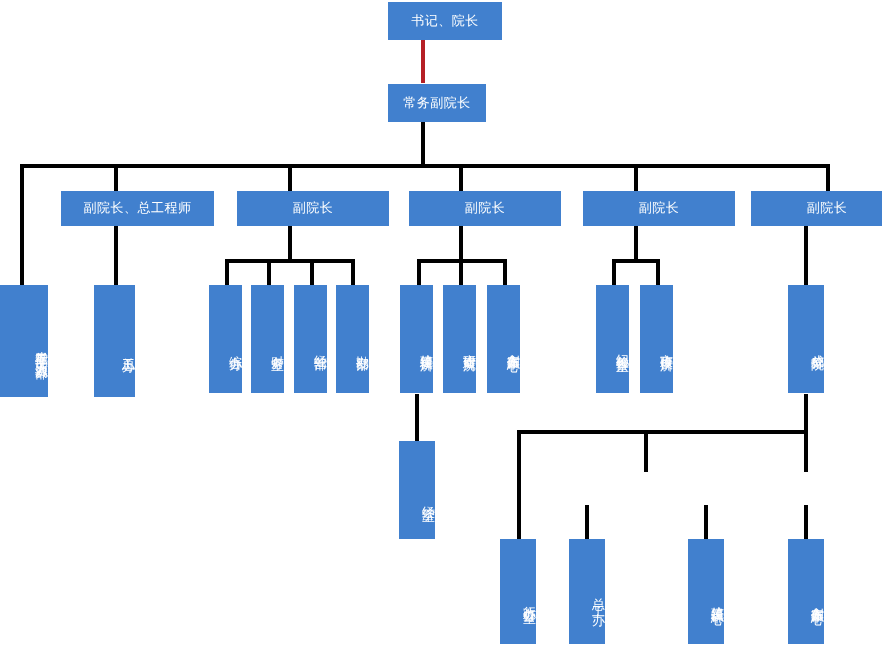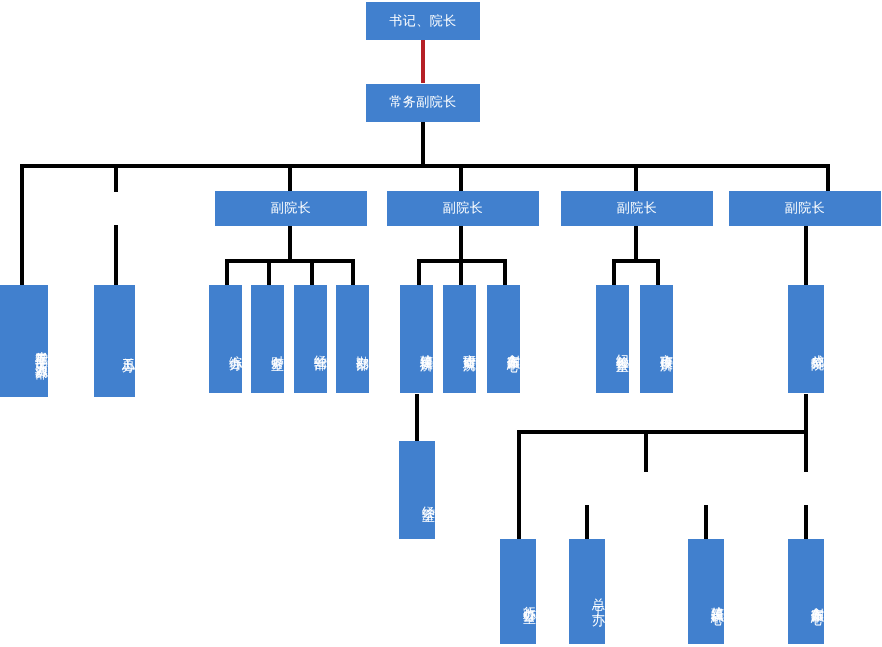--- a/index.html
+++ b/index.html
@@ -24,20 +24,21 @@
     display: flex;
     align-items: center;
     justify-content: center;
     text-align: center;
     z-index: 3;
     line-height: 1.12;
   }
   .node.horiz {
     font-size: 13px;
     letter-spacing: 0.5px;
+    margin-left: 22px;
   }
   .node.vert {
     writing-mode: vertical-rl;
     text-orientation: upright;
     font-size: 13px;
     letter-spacing: 1px;
     padding-top: 14px;
     align-items: flex-start;
     justify-content: center;
   }
@@ -115,24 +116,27 @@
   <div class="conn" style="left:804px; top:430px; width:4px; height:42px;"></div>
 
   <div class="conn" style="left:585px; top:505px; width:4px; height:35px;"></div>
   <div class="conn" style="left:704px; top:505px; width:4px; height:35px;"></div>
   <div class="conn" style="left:804px; top:505px; width:4px; height:35px;"></div>
 
   <div class="node horiz" style="left:366px; top:2px; width:114px; height:38px;">
     <span>书记、院长</span>
   </div>
 
-  <div class="node horiz" style="left:366px; top:84px; width:114px; height:38px;font-family:Liberation Mono, monospace;">
+  <div class="node horiz" style="left:366px; top:84px; width:98px; height:38px;">
     <span>常务副院长</span>
   </div>
 
+  <div class="node horiz" style="left:39px; top:191px; width:153px; height:35px;">
+    <span>副院长、总工程师</span>
+  </div>
 
   <div class="node horiz" style="left:215px; top:191px; width:152px; height:35px;">
     <span>副院长</span>
   </div>
 
   <div class="node horiz" style="left:387px; top:191px; width:152px; height:35px;">
     <span>副院长</span>
   </div>
 
   <div class="node horiz" style="left:561px; top:191px; width:152px; height:35px;">

